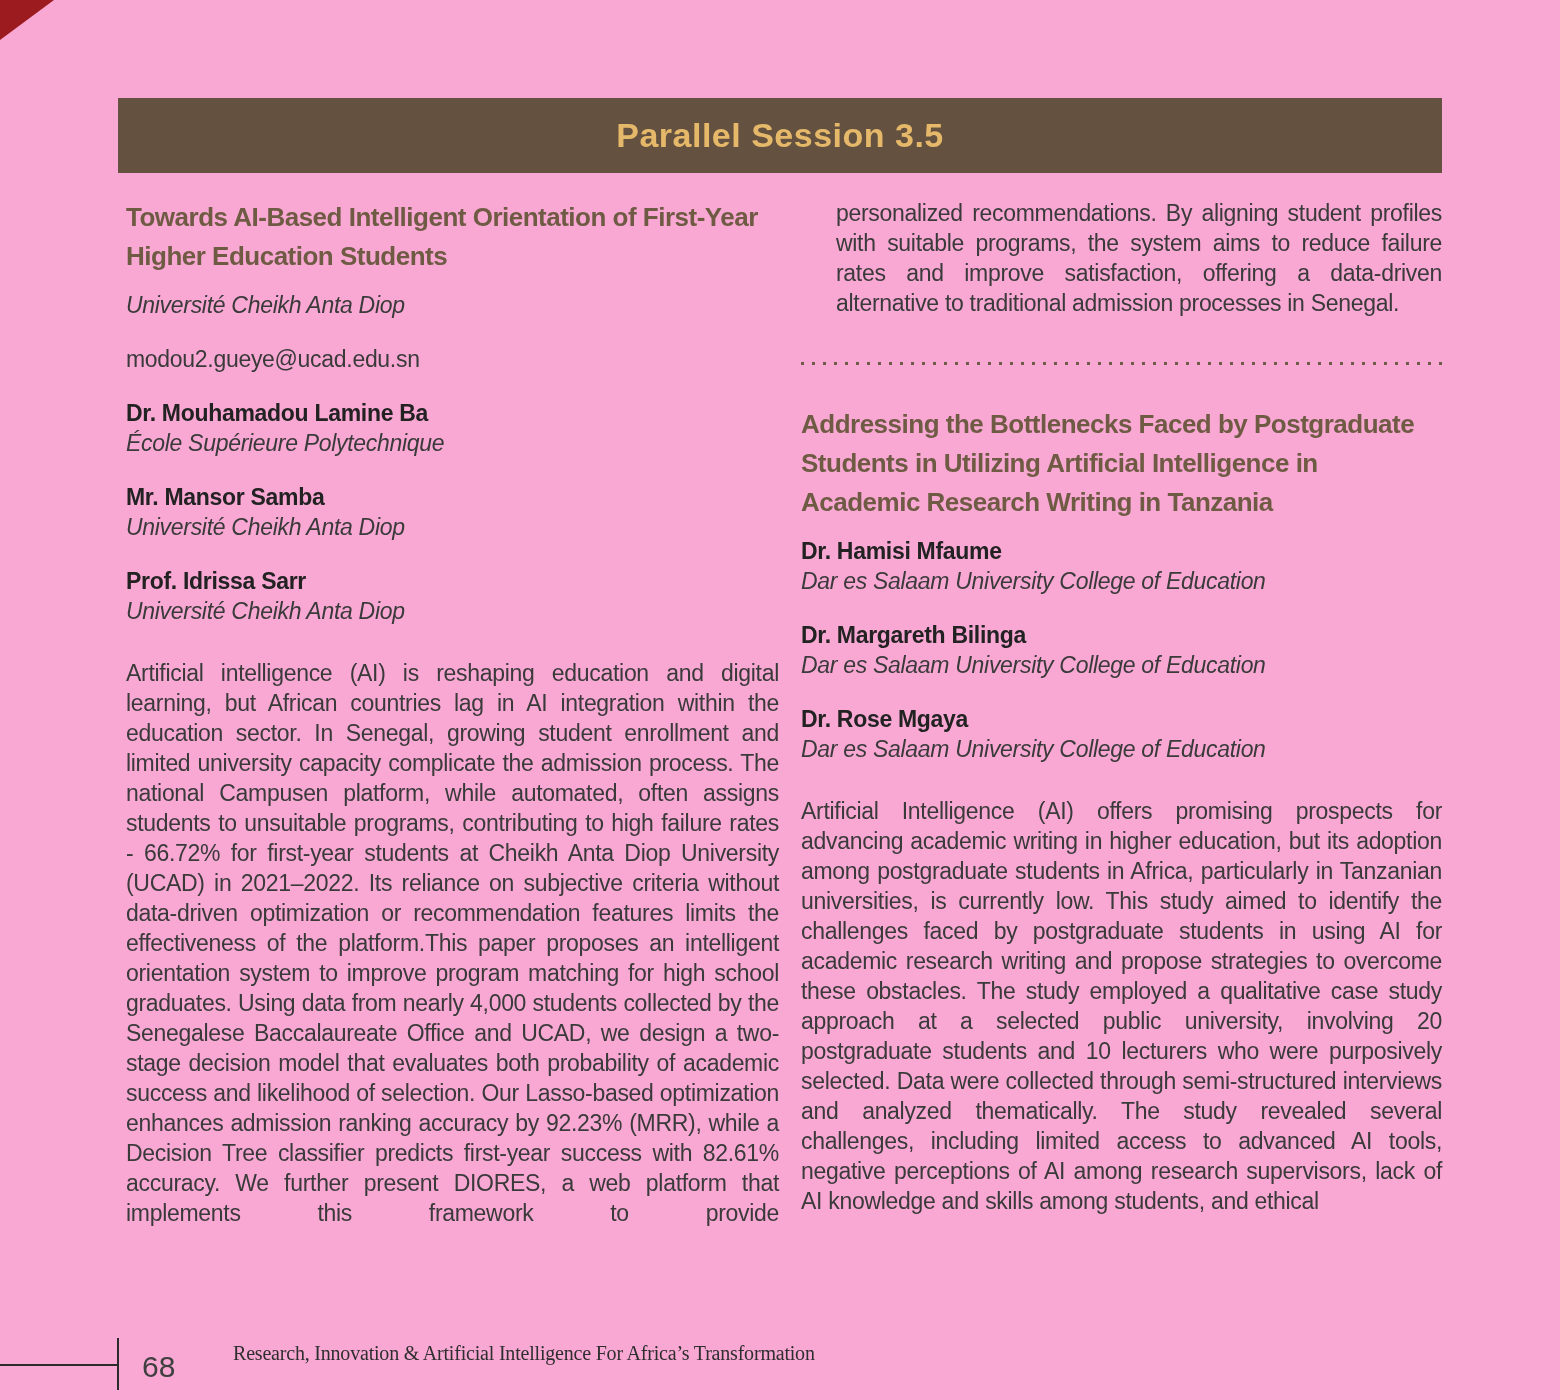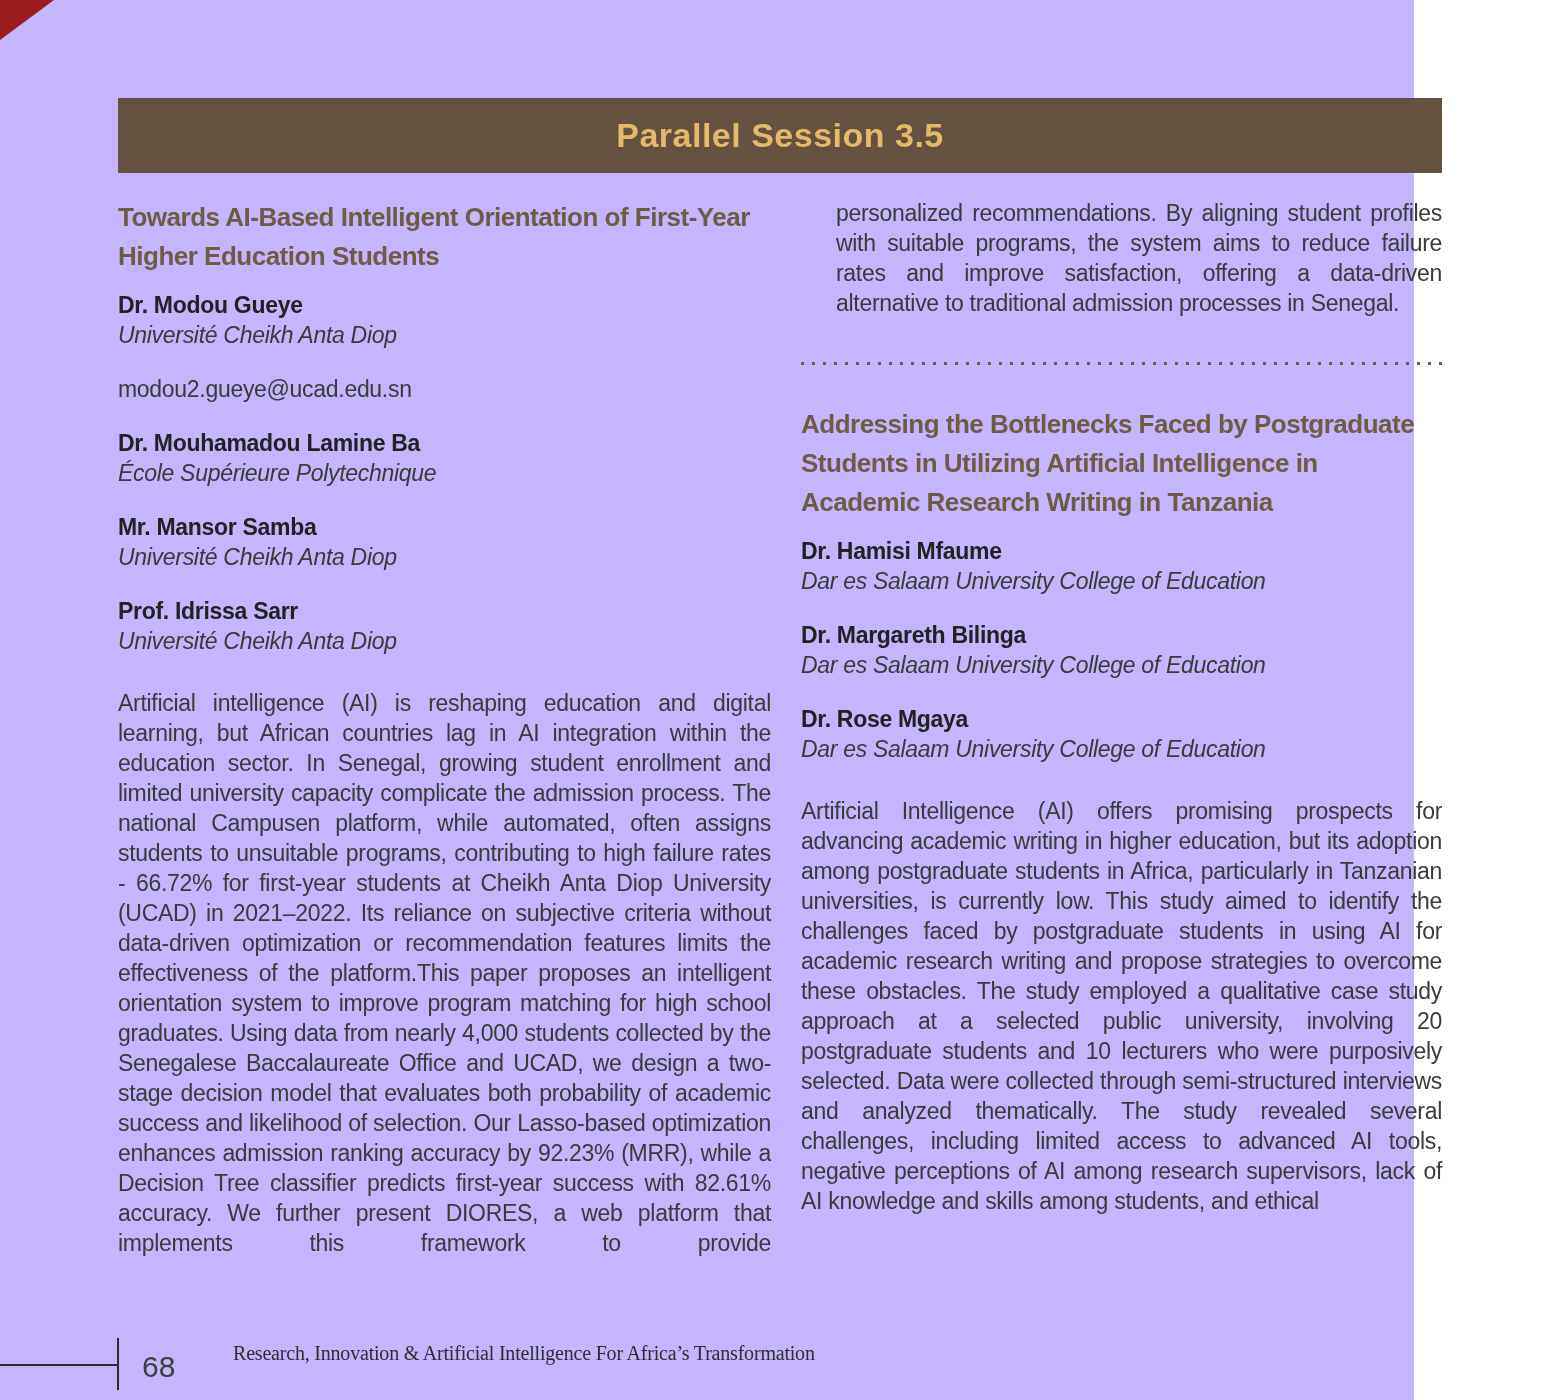--- a/index.html
+++ b/index.html
@@ -1,42 +1,42 @@
 <!DOCTYPE html>
 <html><head>
 <meta charset="utf-8">
 <style>
   html,body{margin:0;padding:0;background:#ffffff;}
   body{
     width:1560px;height:1400px;position:relative;overflow:hidden;
     font-family:"Liberation Sans","DejaVu Sans",sans-serif;
     -webkit-font-smoothing:antialiased;
   }
-  .page{position:absolute;inset:0;width:1414px;height:1400px;background:#c4b5fd;}
+  .page{position:absolute;inset:0;width:1560px;height:1400px;background:#f9a8d4;}
 
   
   .corner-triangle{
     position:absolute;top:0;left:0;width:0;height:0;
     border-top:40px solid #9C1B1F;
     border-right:54px solid transparent;
   }
 
   
   .session-bar{
     position:absolute;left:118px;top:98px;width:1324px;height:75px;
     background:#645140;display:flex;align-items:center;justify-content:center;
   }
   .session-bar .session-title{
     color:#E5B969;font-size:34px;font-weight:bold;letter-spacing:.5px;
   }
 
   
   .content{
     position:absolute;left:118px;top:198px;width:1324px;
-    display:flex;gap:30px;color:#3A3A3A;justify-content:flex-end;
+    display:flex;gap:22px;color:#3A3A3A;justify-content:flex-end;
   }
   .col{font-size:23px;line-height:30px;letter-spacing:-0.3px;}
   .col-left{width:653px;}
   .col-right{width:641px;}
 
   .paper-title{
     color:#6F5B44;font-size:26px;font-weight:bold;line-height:1.5;
     letter-spacing:-0.5px;margin:0 0 14px 0;
   }
   .author-block{margin:0 0 24px 0;}
@@ -76,21 +76,20 @@
   <div class="session-bar">
     <span class="session-title">Parallel Session 3.5</span>
   </div>
 
   <div class="content">
 
     <div class="col col-left">
       <h2 class="paper-title">Towards AI-Based Intelligent Orientation of First-Year Higher Education Students</h2>
 
       <div class="author-block">
-        <div class="author-name">Dr. Modou Gueye</div>
         <div class="author-affiliation">Université Cheikh Anta Diop</div>
         <div class="author-email">modou2.gueye@ucad.edu.sn</div>
       </div>
 
       <div class="author-block">
         <div class="author-name">Dr. Mouhamadou Lamine Ba</div>
         <div class="author-affiliation">École Supérieure Polytechnique</div>
       </div>
 
       <div class="author-block">

